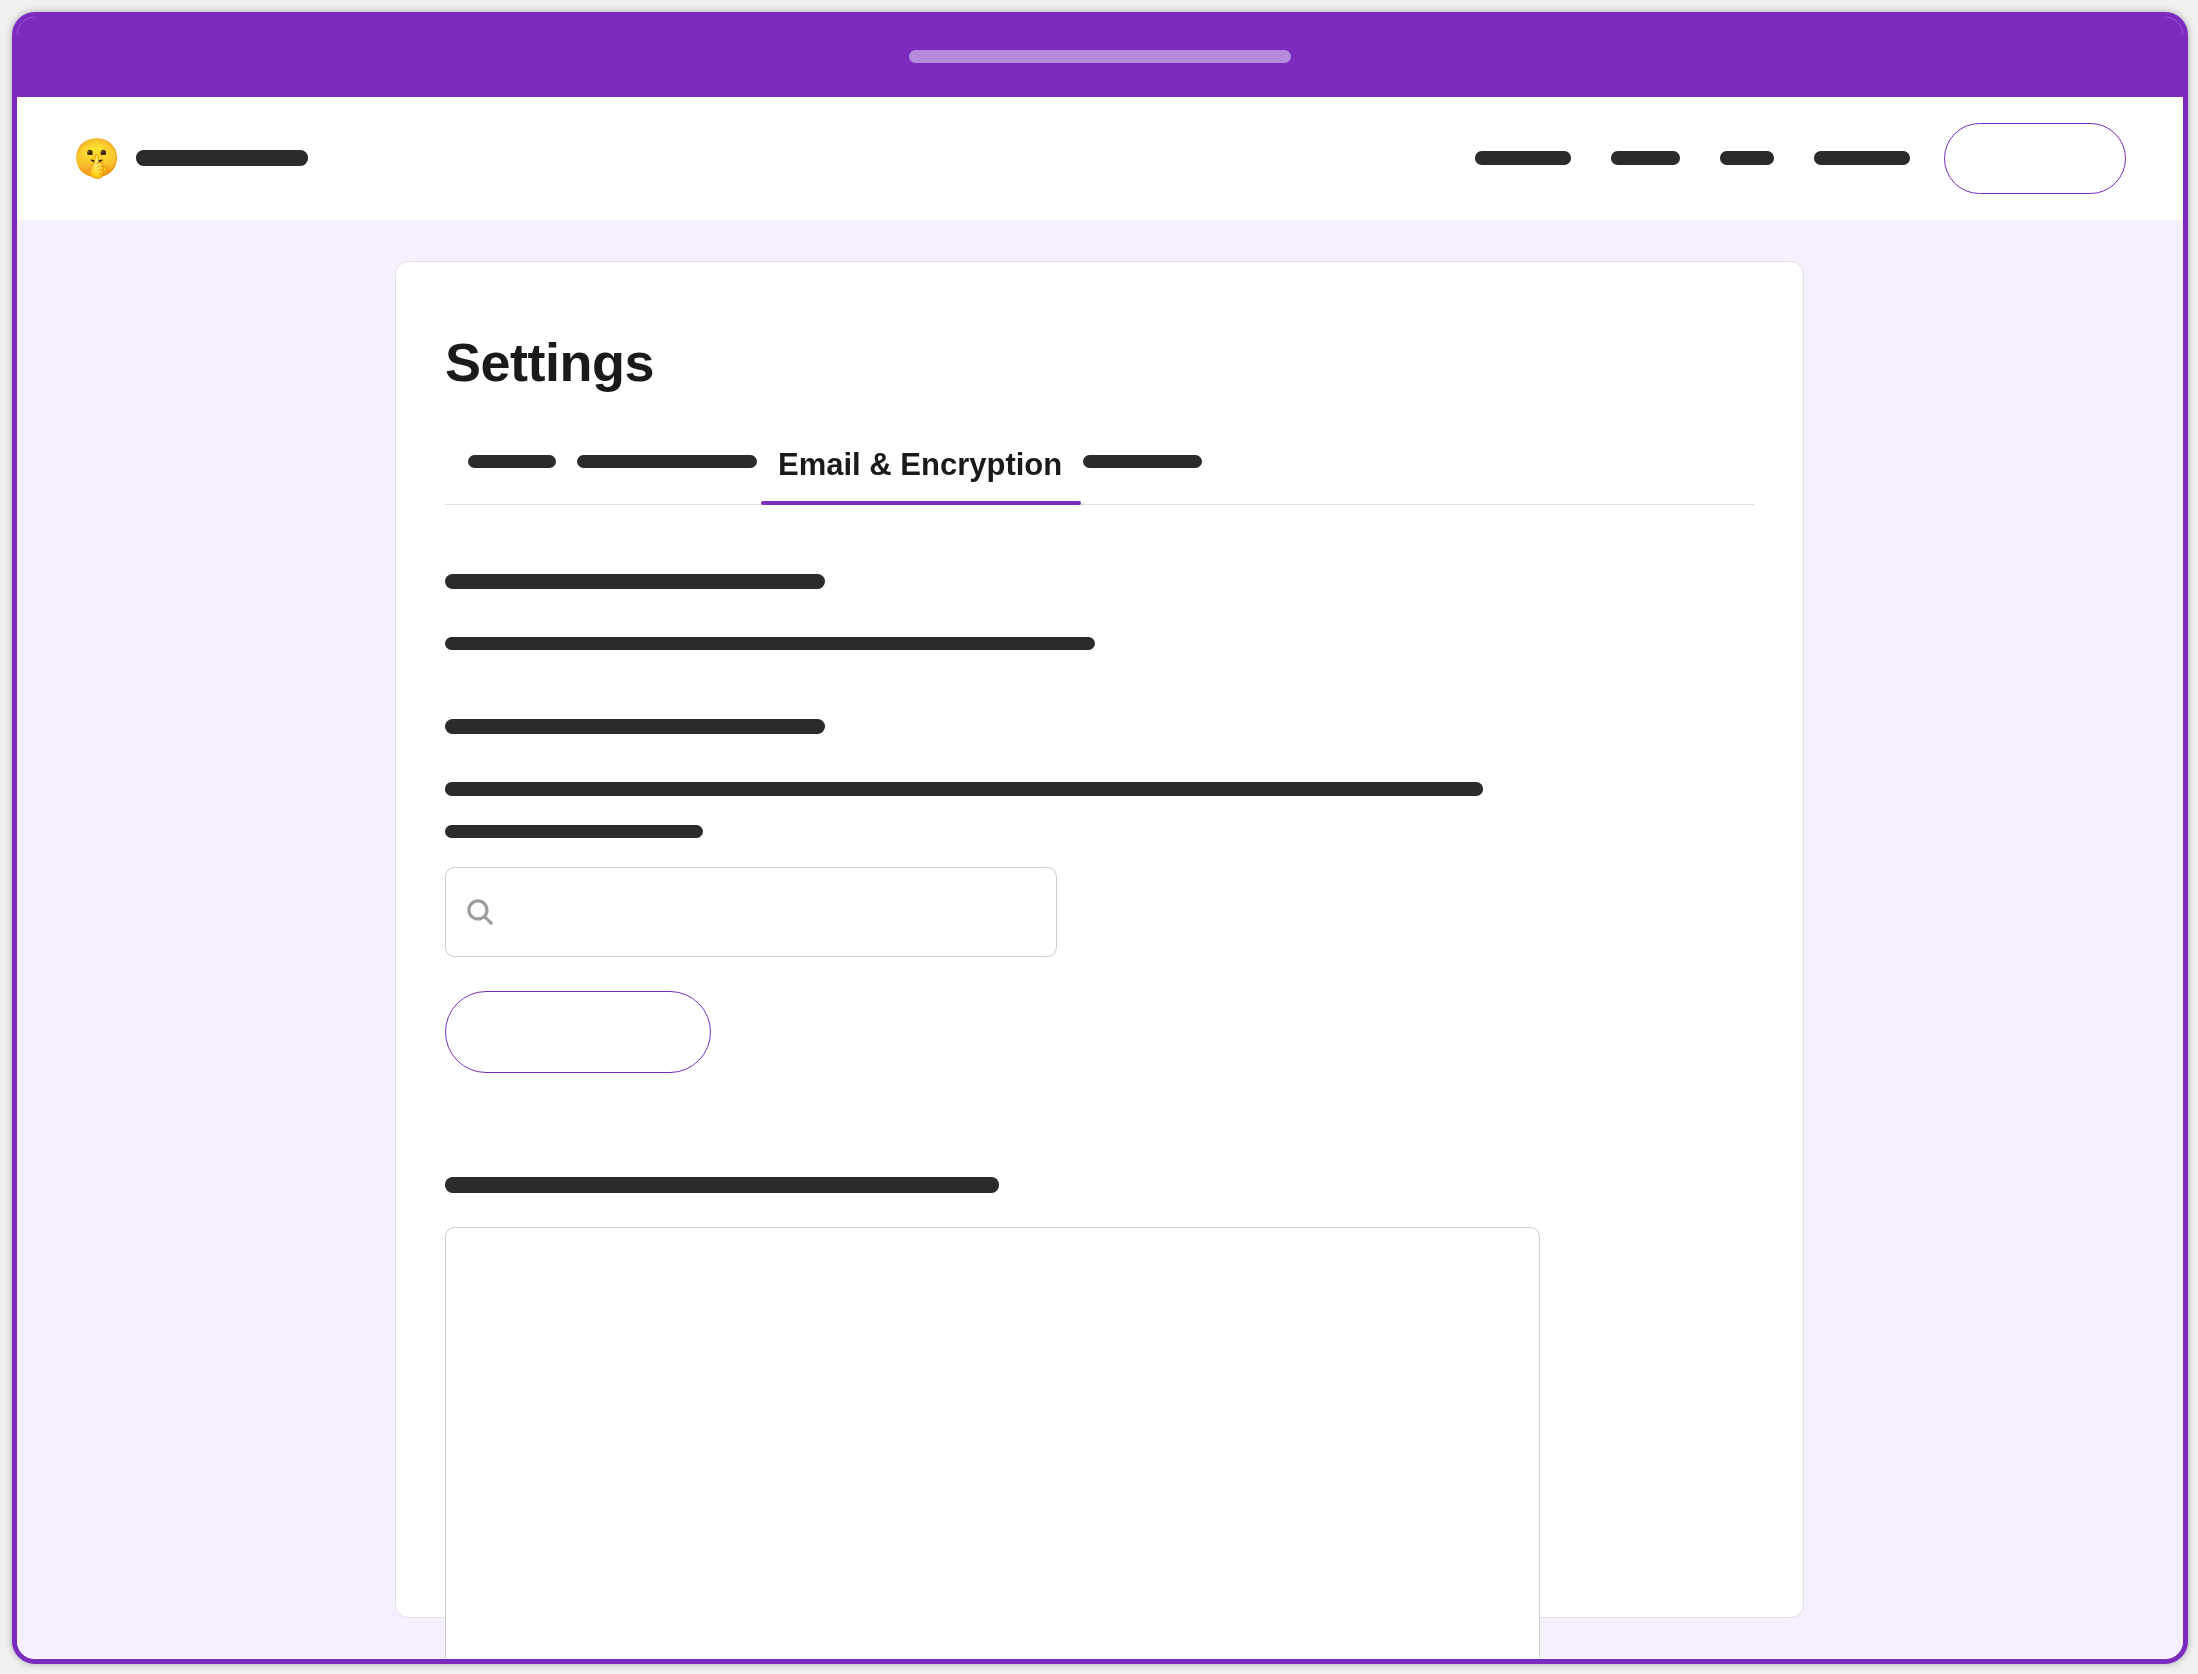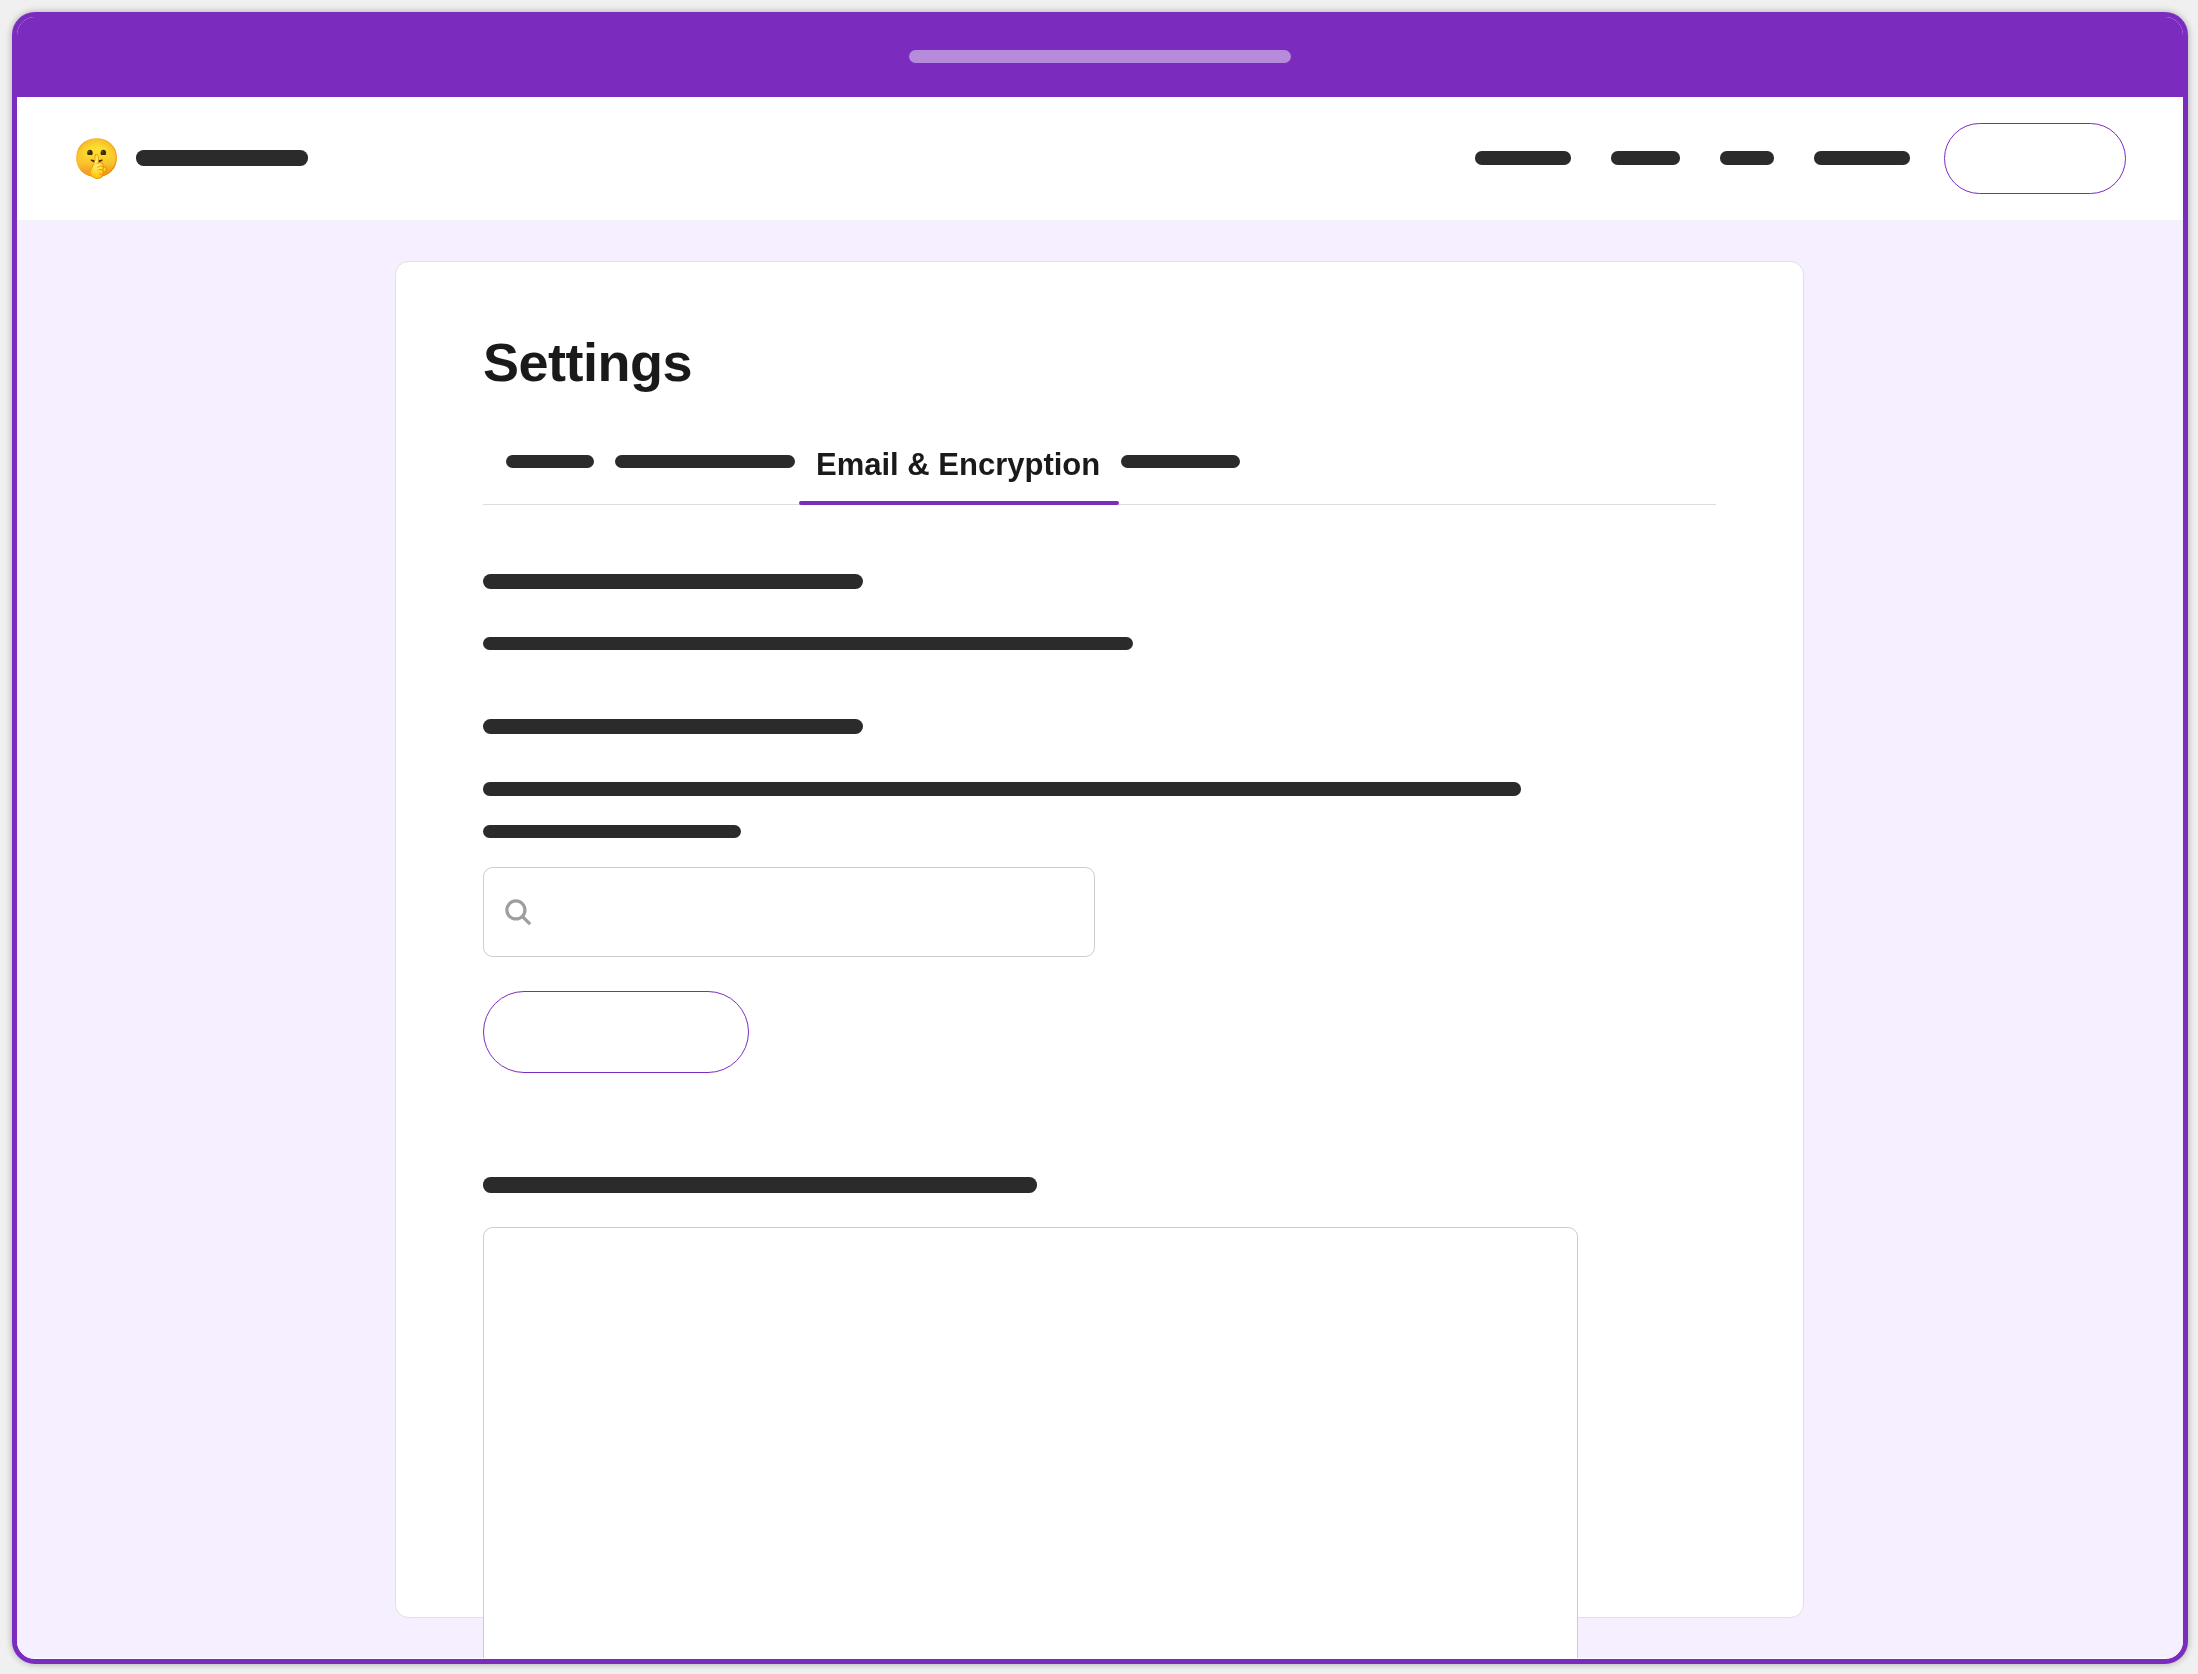--- a/index.html
+++ b/index.html
@@ -108,21 +108,21 @@
       display: flex;
       justify-content: center;
       overflow: hidden;
     }
     
     .settings-card {
       width: 1409px;
       background: white;
       border: 1px solid #e0e0e0;
       border-radius: 13.4px;
-      padding: 69px 87px;
+      padding: 69px 49px;
     }
     
     .page-title {
       font-size: 54px;
       font-weight: 800;
       color: #1a1a1a;
       margin-bottom: 54px;
       letter-spacing: -0.5px;
     }
     

